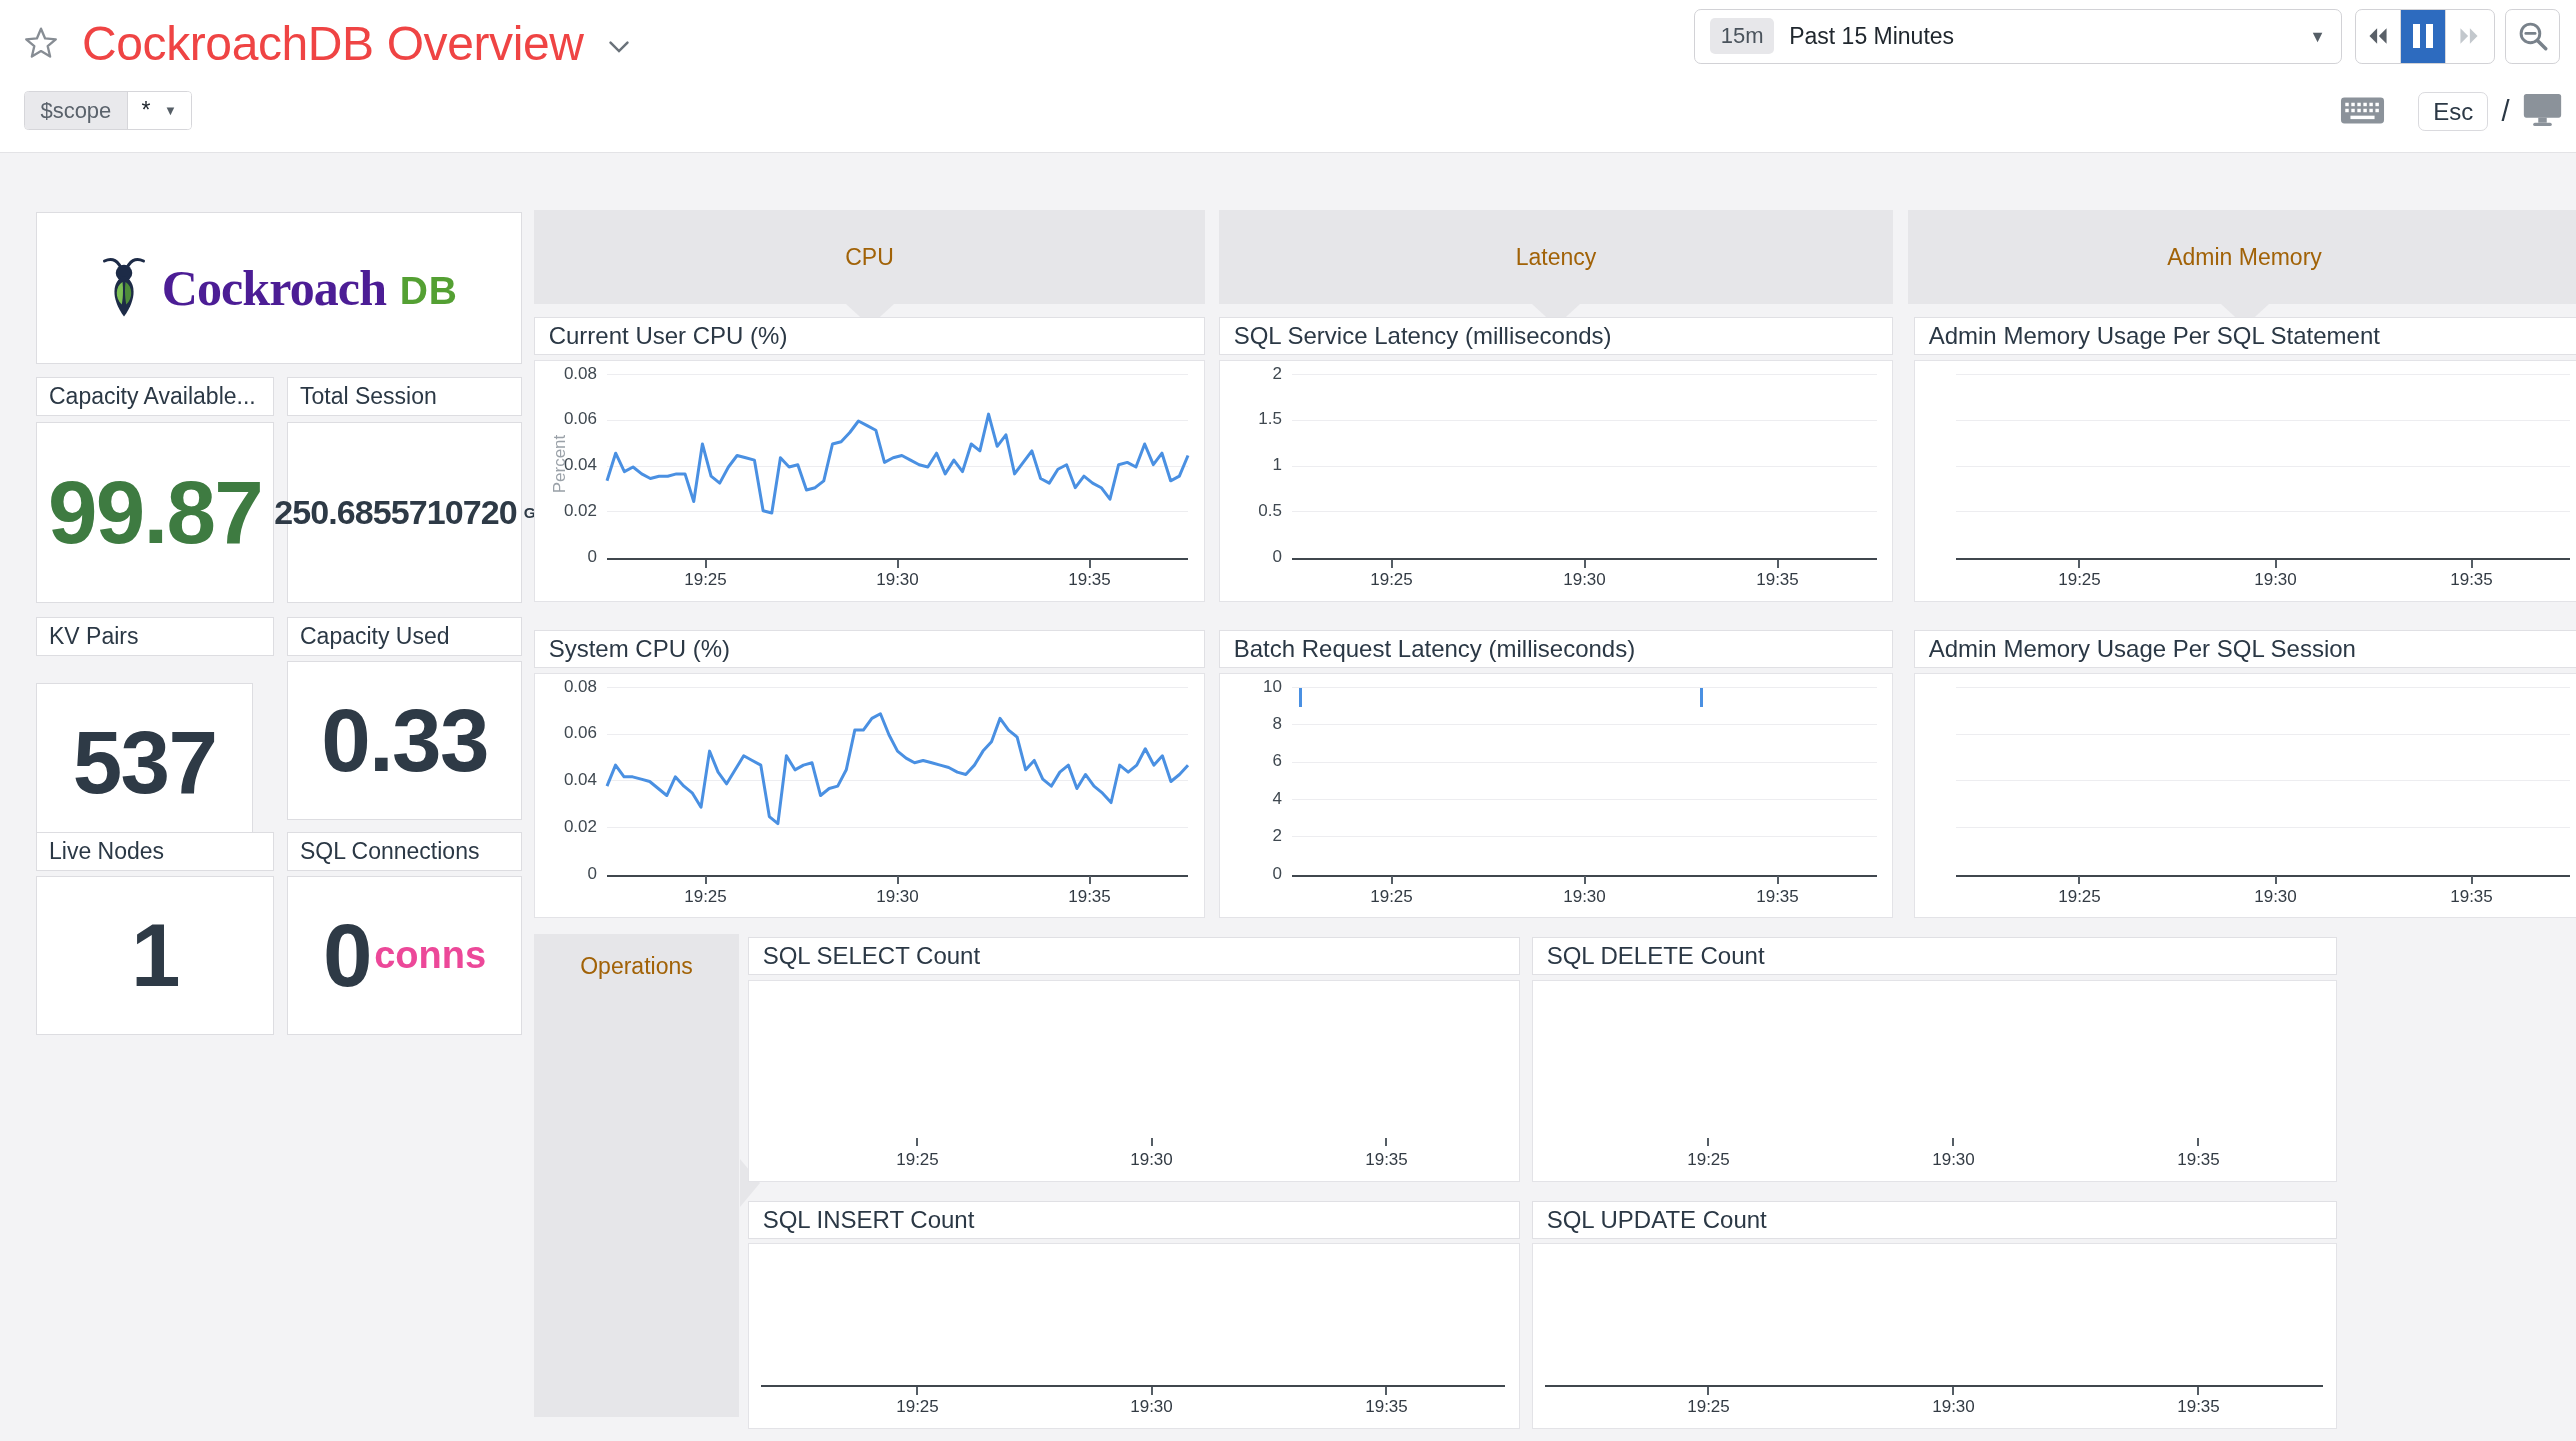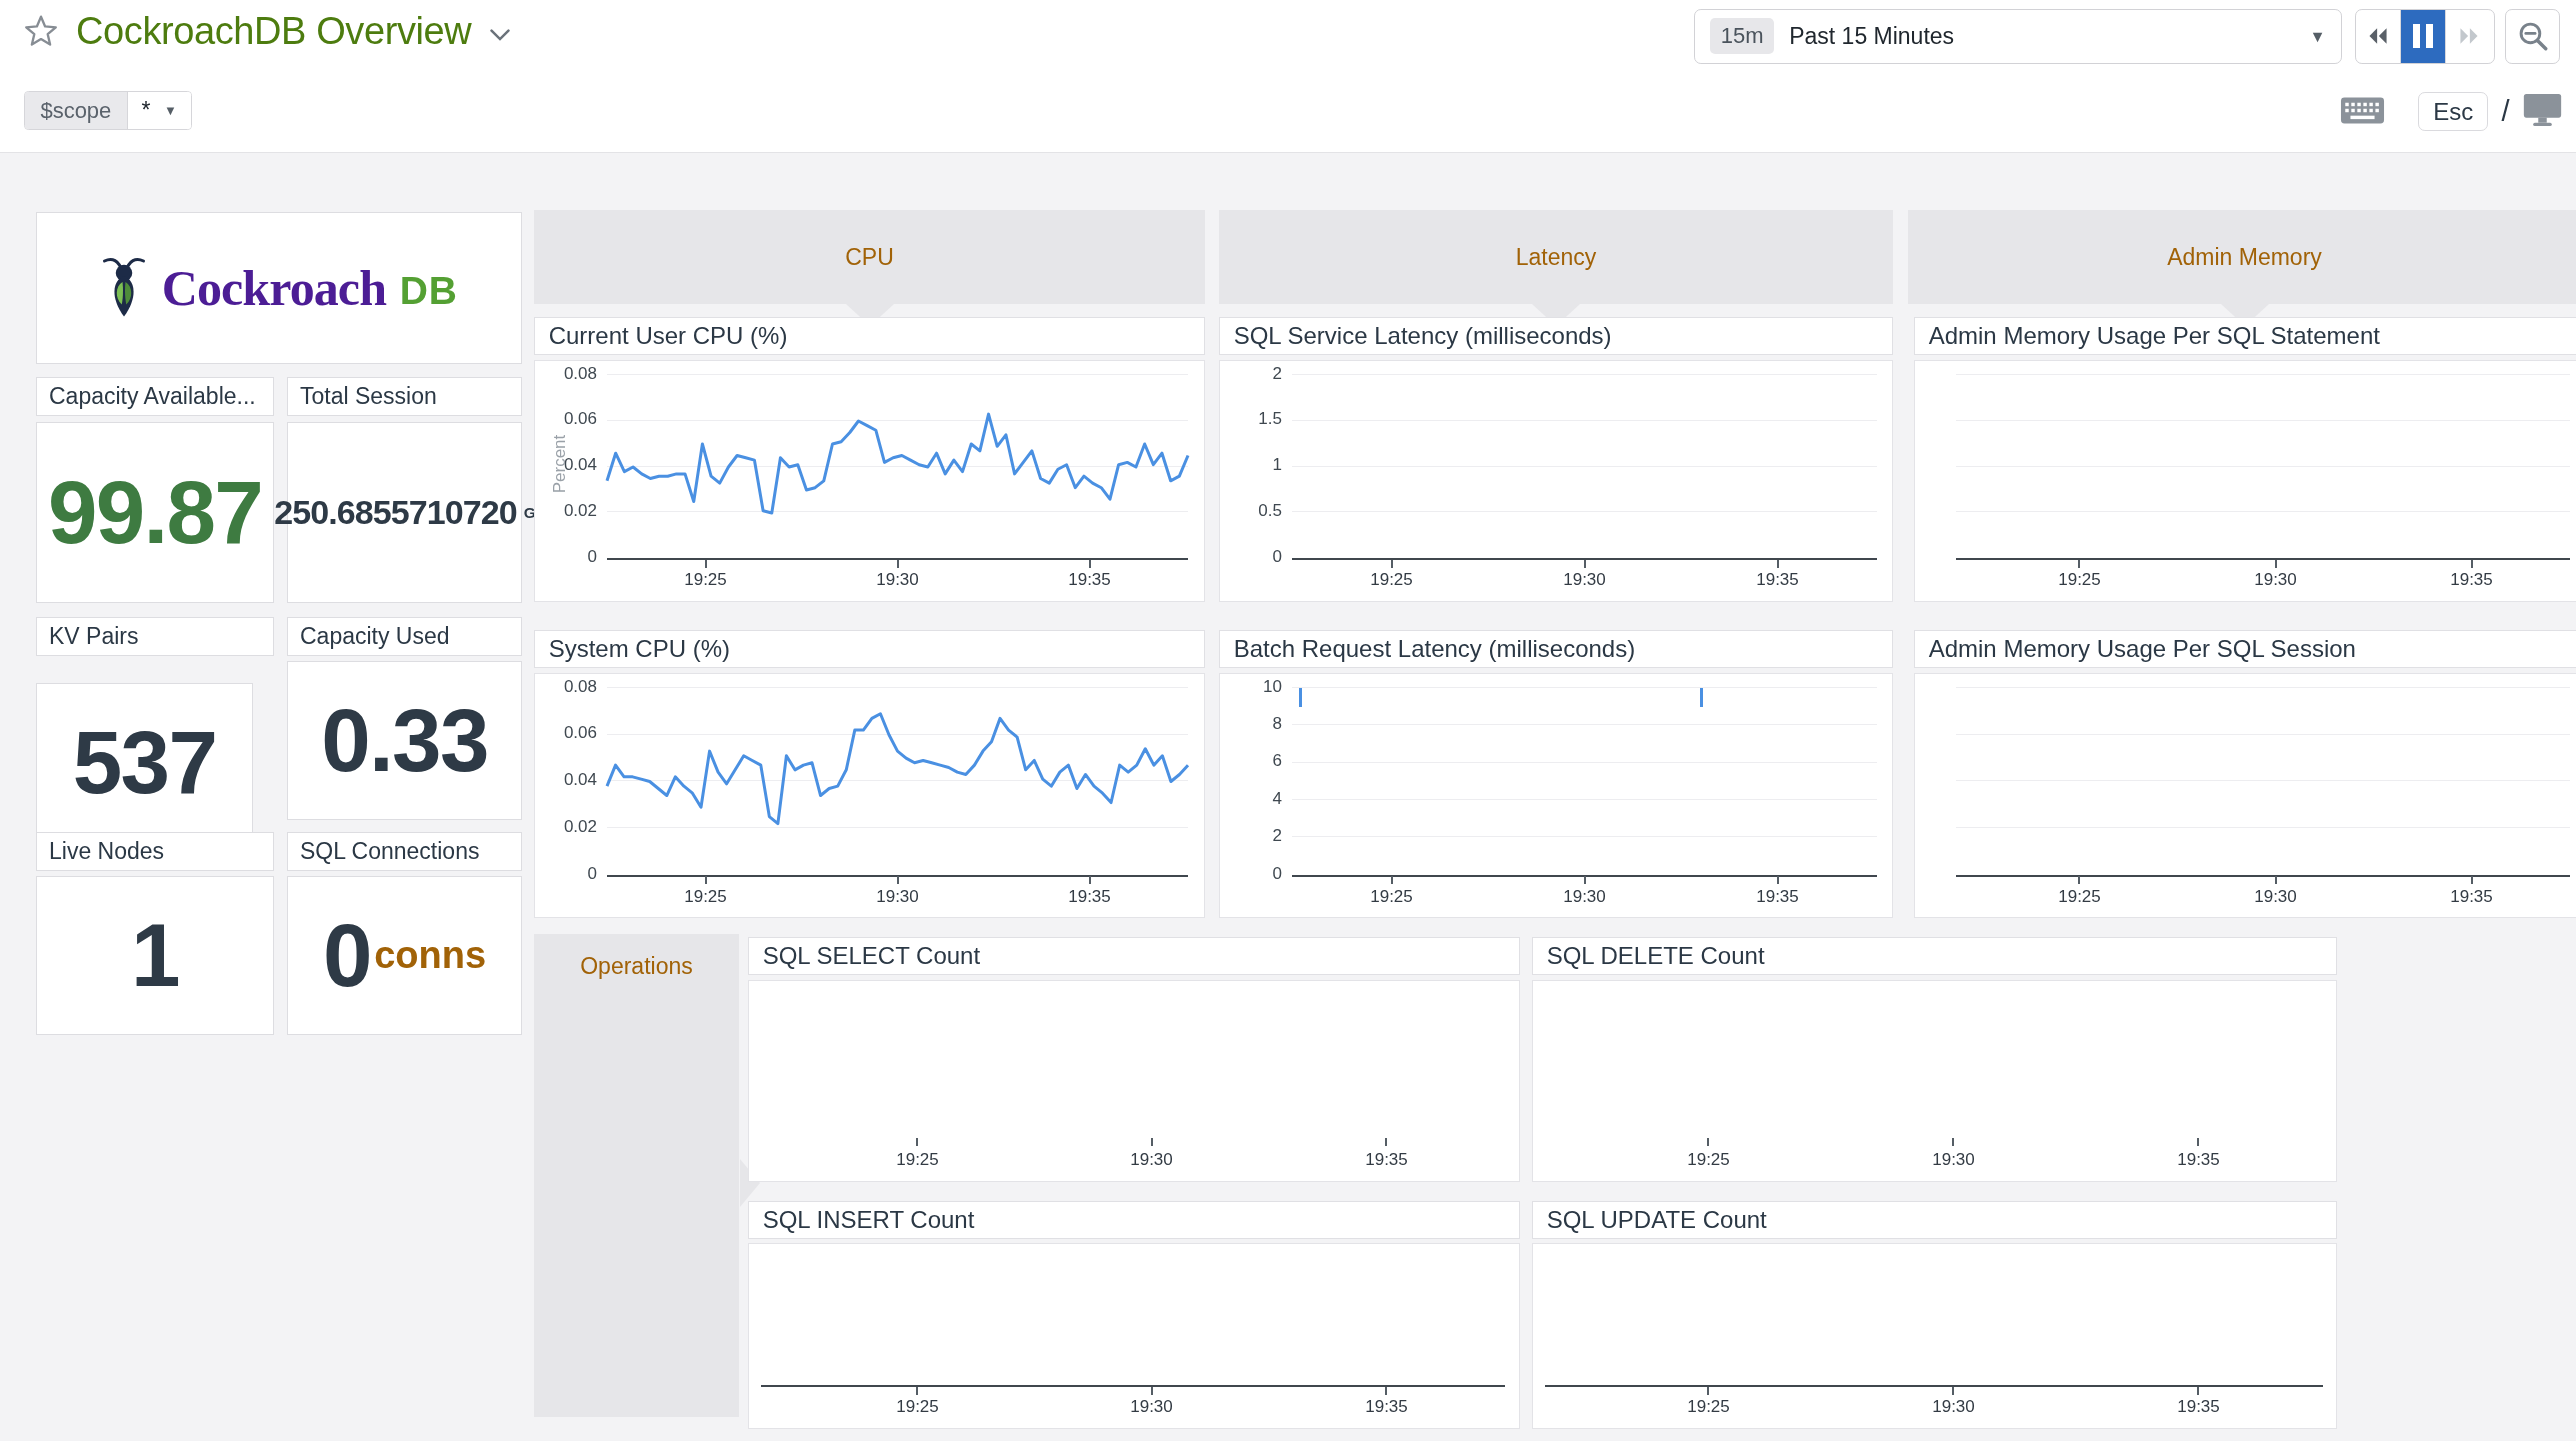--- a/index.html
+++ b/index.html
@@ -3,21 +3,21 @@
 <meta charset="utf-8">
 <style>
   html,body{margin:0;padding:0;background:#fff;}
   #app{position:relative;width:2576px;height:1441px;background:#ffffff;overflow:hidden;
        font-family:"Liberation Sans", sans-serif;color:#2b3845;}
   #app *{box-sizing:border-box;}
   .dash-bg{position:absolute;left:0;top:152px;width:2576px;height:1290px;background:#f3f3f5;border-top:0.9px solid #e3e3e6;}
 
   
   .title-row{position:absolute;left:24px;top:8.6px;display:flex;align-items:center;gap:17px;}
-  .page-title{font-size:38px;font-weight:500;color:#4d7c0f;margin:1px;letter-spacing:-0.4px;}
+  .page-title{font-size:48px;font-weight:500;color:#ef4444;margin:7px;letter-spacing:-0.4px;}
   .star{display:flex;align-items:center;}
   .chev{display:flex;align-items:center;margin-top:6.9px;}
 
   .time-picker{position:absolute;left:1694px;top:8.6px;width:648px;height:55px;background:#fff;
     border:1.7px solid #d2d2d6;border-radius:6.9px;display:flex;align-items:center;padding:0 15.4px;gap:15.4px;}
   .time-badge{background:#e7e7ea;border-radius:5.1px;padding:5.1px 10.3px;font-size:22px;color:#4a535c;}
   .time-label{font-size:23px;color:#20272e;flex:1;}
   .caret{font-size:16.3px;color:#555e66;}
 
   .ctl-group{position:absolute;left:2355px;top:8.6px;width:140px;height:55px;border:1.7px solid #d2d2d6;
@@ -43,21 +43,21 @@
   .card{position:absolute;background:#fff;border:1.7px solid #dddde1;}
   .w-title{position:absolute;height:38px;background:#fff;border:1.7px solid #e0e0e4;
     font-size:24px;color:#2b3845;display:flex;align-items:center;padding:0 13.7px;white-space:nowrap;overflow:hidden;}
   .chart-body{position:absolute;background:#fff;border:1.7px solid #e3e3e7;overflow:hidden;}
   .stat-title{position:absolute;height:39px;background:#fff;border:1.7px solid #dddde1;
     font-size:23px;color:#2b3845;display:flex;align-items:center;padding:0 12px;white-space:nowrap;overflow:hidden;}
   .stat-value{position:absolute;background:#fff;border:1.7px solid #dddde1;display:flex;align-items:center;justify-content:center;}
   .stat-value .big{font-size:89px;font-weight:bold;color:#2e3a46;letter-spacing:-1.7px;}
   .stat-value .mid{font-size:34px;font-weight:bold;color:#2e3a46;letter-spacing:-0.9px;margin-left:12px;}
   .unit-sm{font-size:15.4px;font-weight:bold;color:#2e3a46;margin-left:6.9px;}
-  .unit-lg{font-size:38px;font-weight:bold;color:#a16207;margin-left:3.4px;}
+  .unit-lg{font-size:38px;font-weight:bold;color:#ec4899;margin-left:3.4px;}
 
   .group-hd{position:absolute;background:#e6e6e9;display:flex;align-items:center;justify-content:center;
     font-size:23px;color:#a16207;}
   .notch-down{position:absolute;bottom:-22px;left:50%;margin-left:-24px;width:0;height:0;
     border-left:24px solid transparent;border-right:24px solid transparent;border-top:22px solid #e6e6e9;}
   .group-ops{align-items:flex-start;justify-content:center;}
   .ops-label{margin-top:19px;}
   .notch-right{position:absolute;right:-20.6px;width:0;height:0;
     border-top:24px solid transparent;border-bottom:24px solid transparent;border-left:20.6px solid #e6e6e9;}
 

